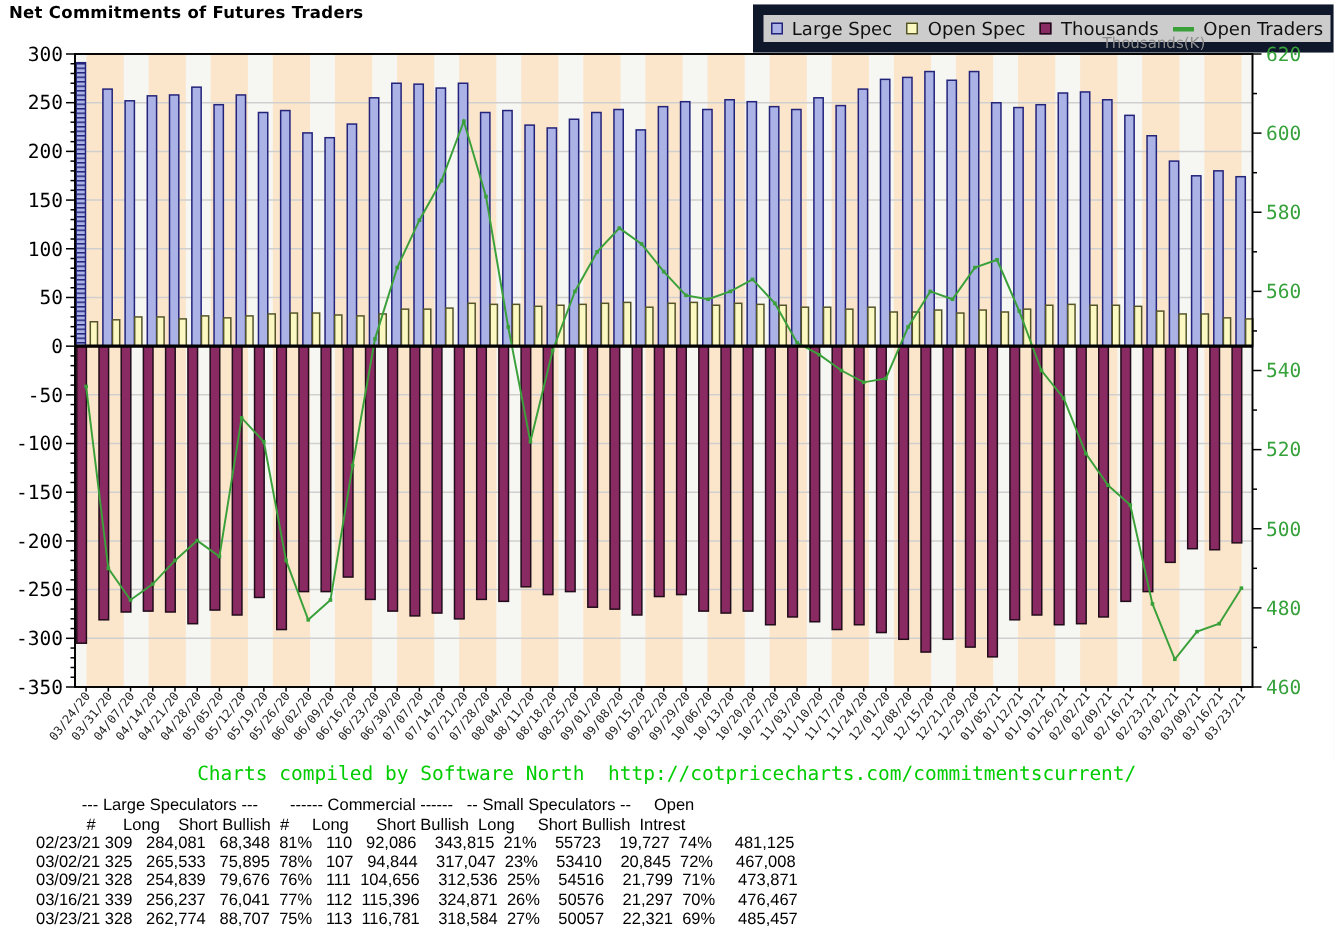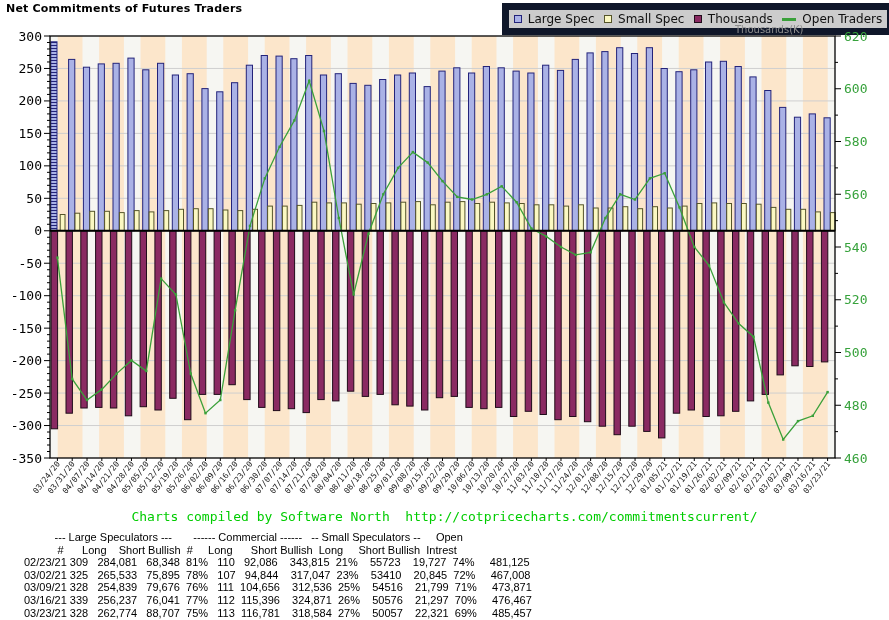--- a/index.html
+++ b/index.html
@@ -31,21 +31,21 @@
   <div>Net Commitments of Futures Traders</div>
 </div>
 
 <div id="legend">
   <span class="li">
     <span class="sw" style="background: rgb(170, 178, 230); border-color: rgb(35, 35, 122);"></span>
     <span>Large Spec</span>
   </span>
   <span class="li">
     <span class="sw" style="background: rgb(251, 248, 194); border-color: rgb(85, 85, 42);"></span>
-    <span>Small Spec</span>
+    <span>Open Spec</span>
   </span>
   <span class="li">
     <span class="sw" style="background: rgb(138, 42, 98); border-color: rgb(32, 12, 26);"></span>
     <span>Thousands</span>
   </span>
   <span class="li">
     <span class="sw line" style="background: rgb(58, 160, 58);"></span>
     <span>Open Traders</span>
   </span>
 </div>

